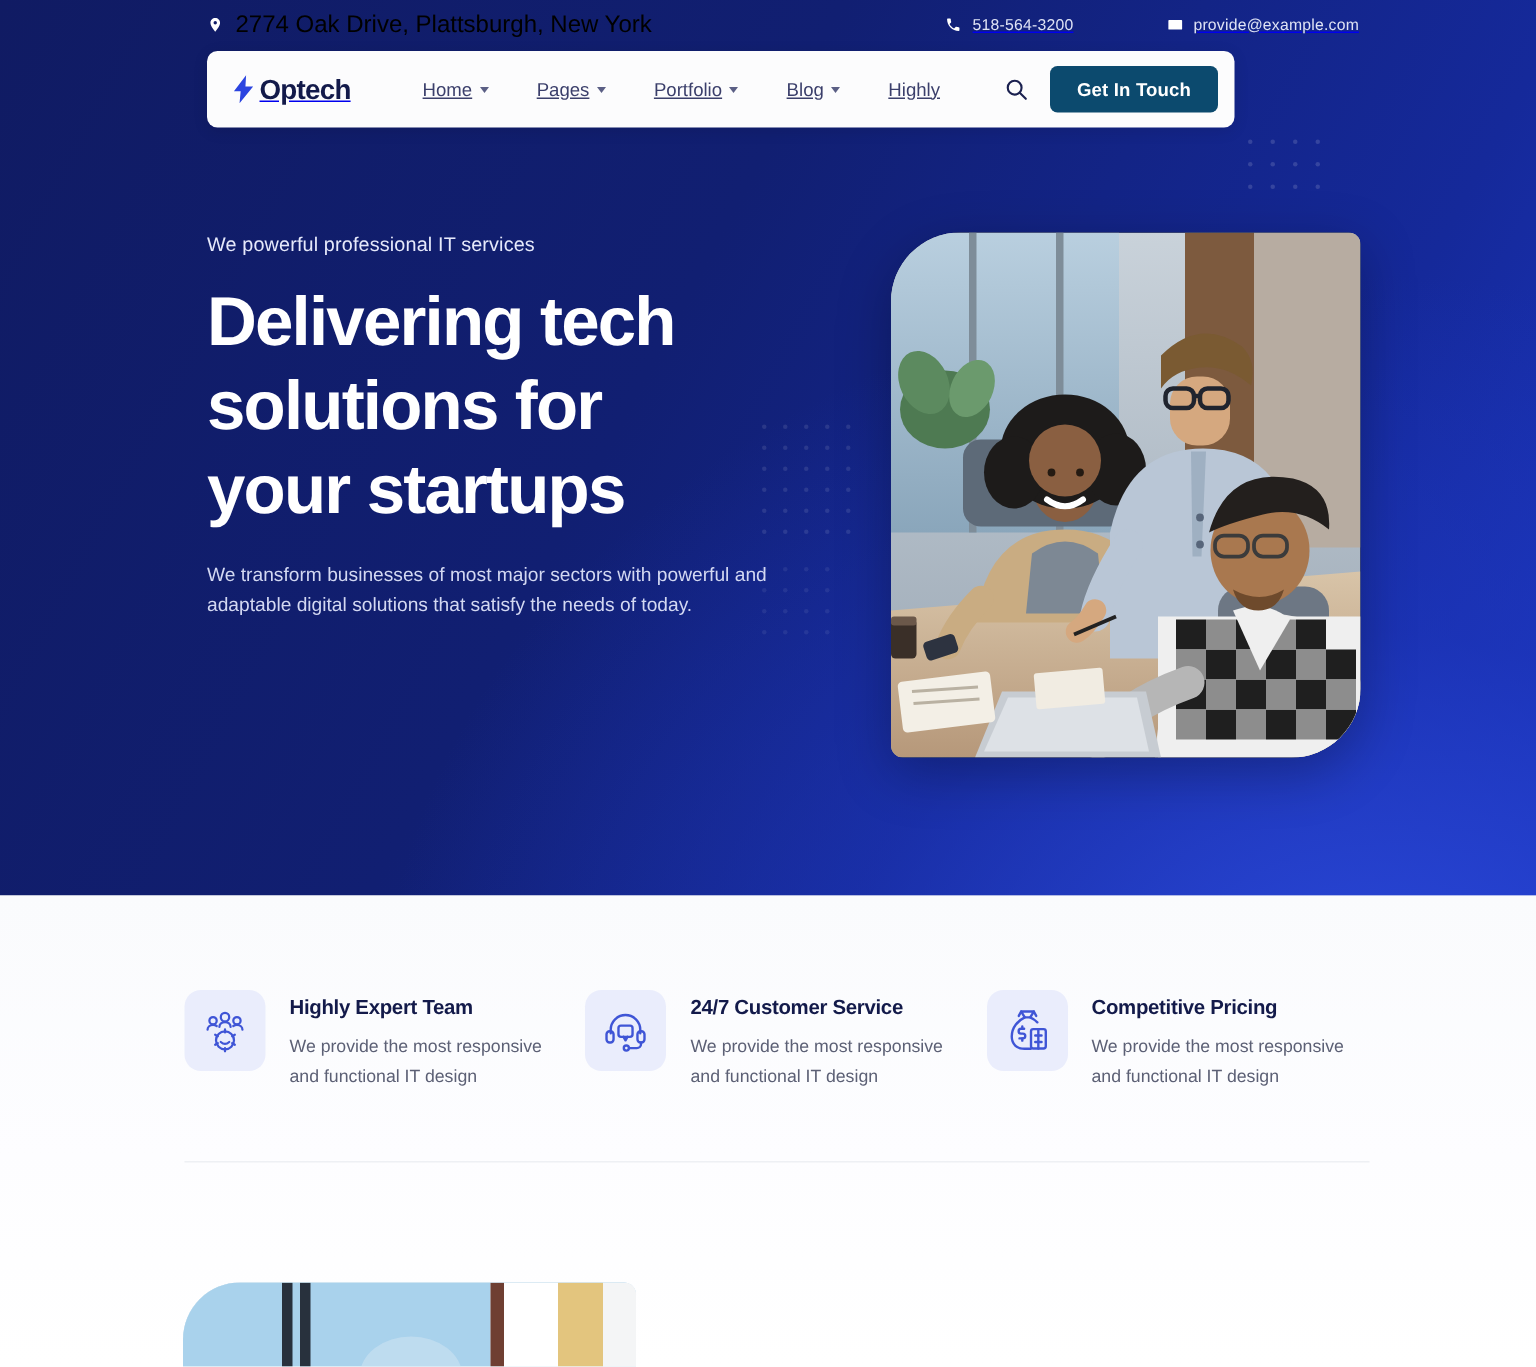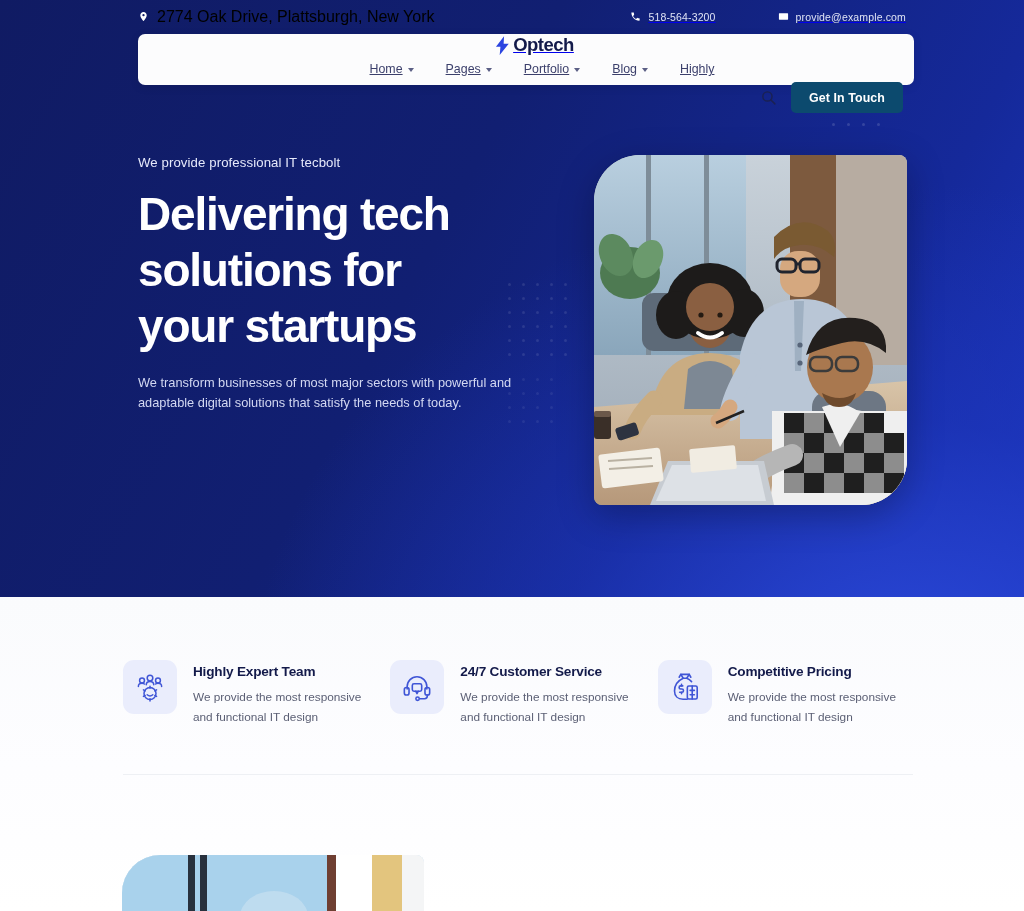--- a/index.html
+++ b/index.html
@@ -35,25 +35,24 @@
   .tb-right { position:absolute; right:118px; display:flex; align-items:center; gap:62px; }
   .tb-item { display:flex; align-items:center; gap:7px; }
   .tb-item span.txt {
     color:#dfe3f5; font-size:10.5px; letter-spacing:0.15px; white-space:nowrap;
   }
   .tb-icon { display:flex; width:11px; height:11px; color:#ffffff; }
   .tb-icon svg { width:11px; height:11px; fill:#ffffff; }
 
   
   .navbar {
-    position:absolute; left:138px; top:34px; width:776px; height:51px;
+    position:absolute; left:138px; top:34px; width:685px; height:51px;
     background:#fcfcfd; border-radius:7px;
     display:flex; align-items:center;
     box-shadow:0 2px 10px rgba(0,0,0,0.10);
-    flex-direction:column;
   }
   .brand { display:flex; align-items:center; gap:3px; margin-left:17px; }
   .bolt { width:15px; height:19px; display:block; }
   .brand-name {
     font-size:18.5px; font-weight:700; color:#131a4a; letter-spacing:-0.5px;
   }
   .navlinks { display:flex; align-items:center; margin-left:32px; gap:0; }
   .navlink {
     display:flex; align-items:center; gap:5px;
     font-size:12.4px; color:#3b3f6b; padding:6px 16px; cursor:pointer;
@@ -272,21 +271,21 @@
         <svg viewBox="0 0 24 24" fill="none" stroke="#1b2150" stroke-width="2" stroke-linecap="round">
           <circle cx="10.5" cy="10.5" r="6.5"></circle>
             <line x1="15.5" y1="15.5" x2="21" y2="21"></line>
         </svg>
       </div>
       <button class="cta-btn">Get In Touch</button>
     </div>
   </div>
 
   <div class="hero-left">
-    <div class="eyebrow">We provide professional IT tecbolt</div>
+    <div class="eyebrow">We powerful professional IT services</div>
     <h1 class="hero-h1">
       <span>Delivering tech</span><br>
       <span>solutions for</span><br>
       <span>your startups</span>
     </h1>
     <p class="hero-p">We transform businesses of most major sectors with powerful and adaptable digital solutions that satisfy the needs of today.</p>
   </div>
 
   <div class="hero-img">
     <svg viewBox="0 0 313 350" preserveAspectRatio="xMidYMid slice">

